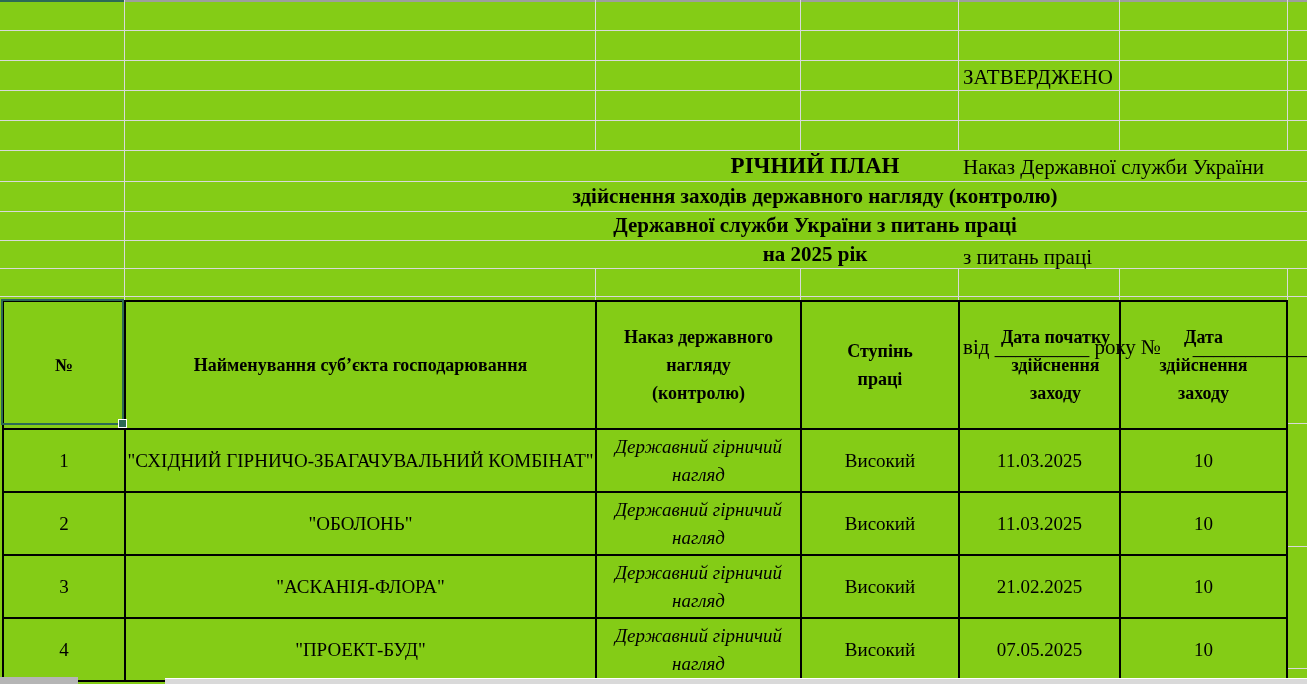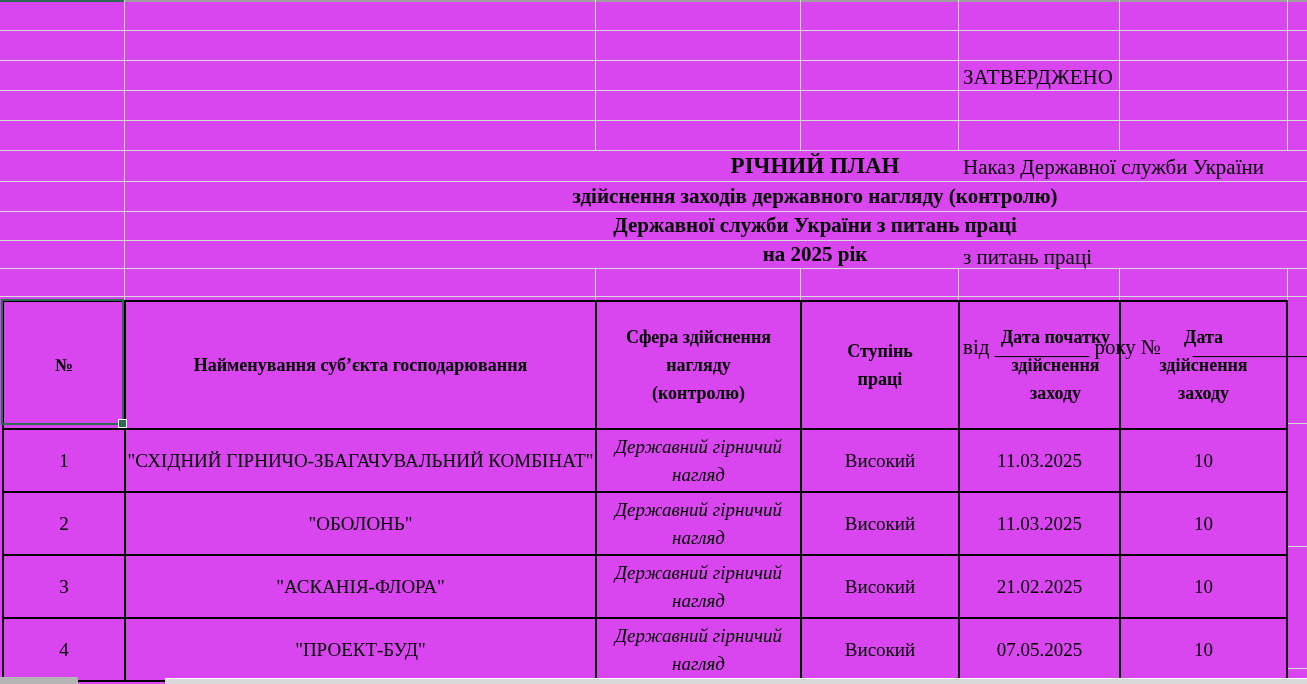--- a/index.html
+++ b/index.html
@@ -1,19 +1,19 @@
 <!DOCTYPE html>
 <html><head>
 <meta charset="utf-8">
 <style>
   html,body{margin:0;padding:0;background:#fff;}
   .canvas{
     position:relative;
     width:1307px;height:684px;
-    background:#d946ef;
+    background:#84cc16;
     overflow:hidden;
     font-family:"Liberation Serif","DejaVu Serif",serif;
     color:#000;
   }
   
   .hline{position:absolute;height:1px;background:#d9d9d9;}
   .vline{position:absolute;width:1px;background:#d9d9d9;}
   .topline-grey{position:absolute;top:0;height:2px;background:#9e9e9e;}
   .topline-green{position:absolute;top:0;height:2px;background:#2d6a55;}
 
@@ -121,21 +121,21 @@
         <col style="width:471px">
         <col style="width:205px">
       <col style="width:158px">
         <col style="width:161px">
         <col style="width:167px">
     </colgroup>
     <thead>
       <tr>
         <th><span class="hspan">№</span></th>
         <th><span class="hspan">Найменування суб’єкта господарювання</span></th>
-        <th><span class="hspan w-sphere">Сфера здійснення нагляду (контролю)</span></th>
+        <th><span class="hspan w-sphere">Наказ державного нагляду (контролю)</span></th>
         <th><span class="hspan w-risk">Ступінь праці</span></th>
         <th><span class="hspan w-date">Дата початку здійснення заходу</span></th>
         <th><span class="hspan w-term">Дата здійснення заходу</span></th>
       </tr>
     </thead>
     <tbody>
       <tr>
         <td>1</td>
         <td class="name-cell">"СХІДНИЙ ГІРНИЧО-ЗБАГАЧУВАЛЬНИЙ КОМБІНАТ"</td>
         <td><span class="w-sphere-body">Державний гірничий нагляд</span></td>

